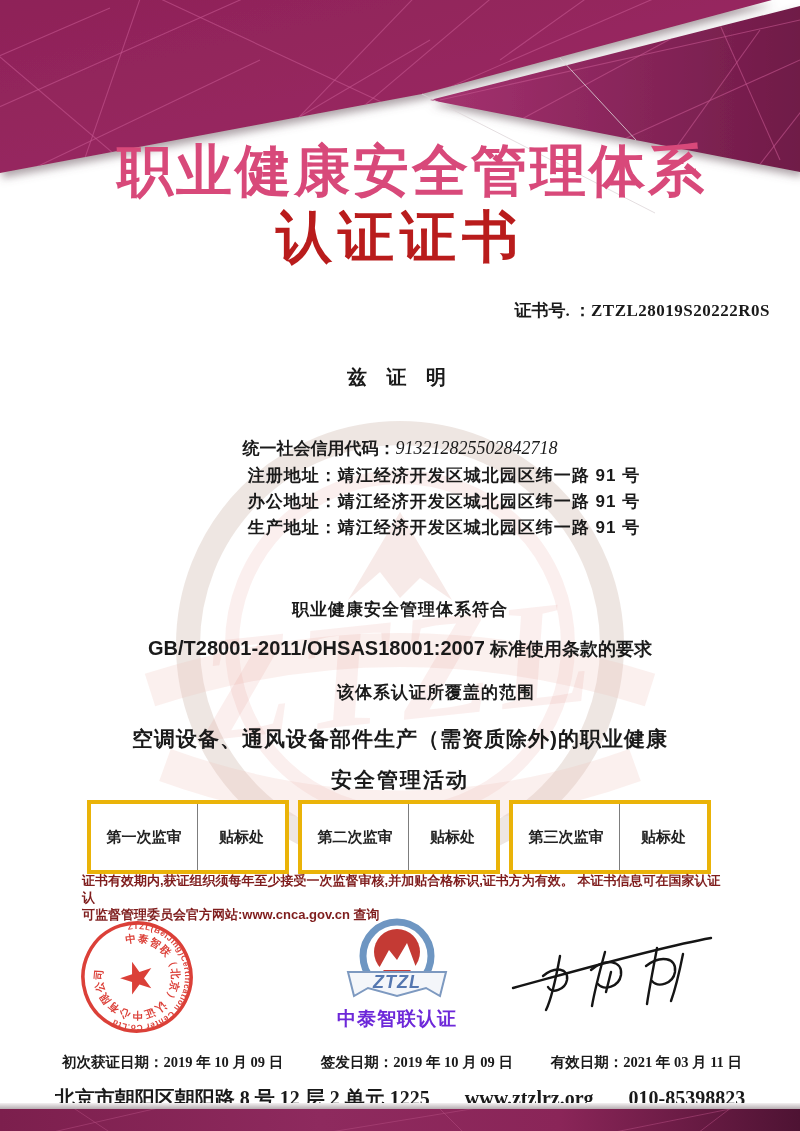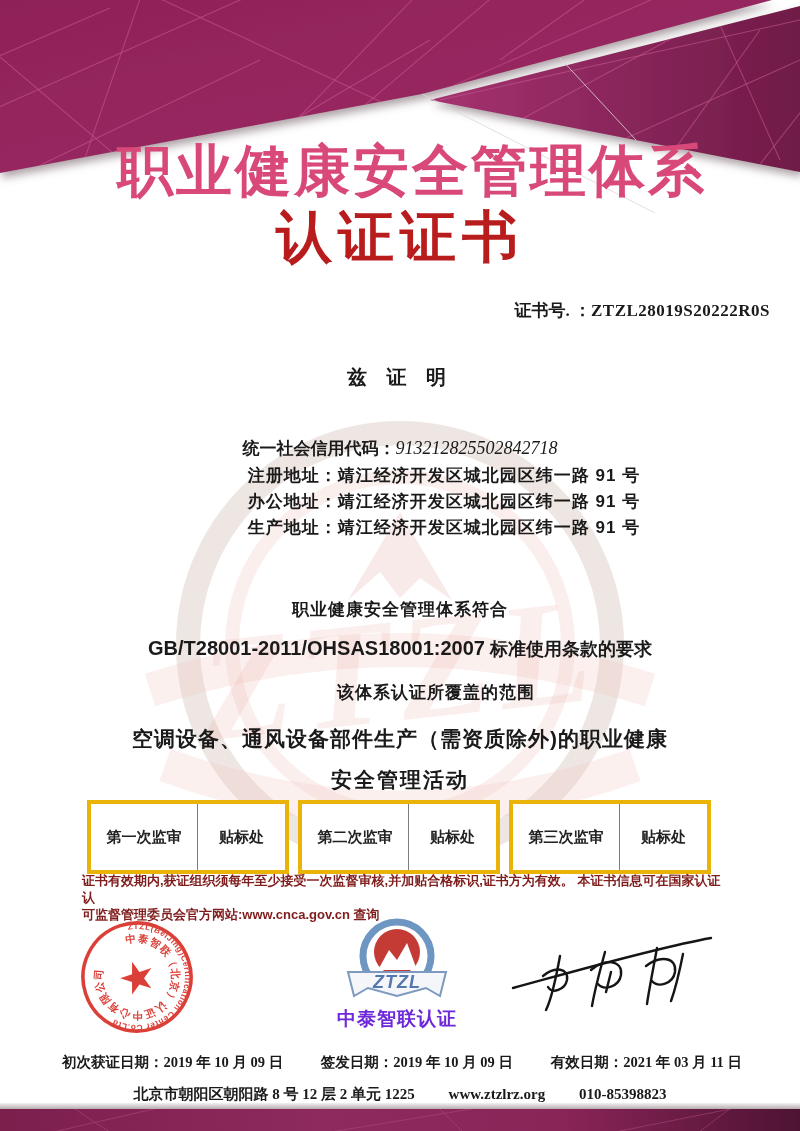--- a/index.html
+++ b/index.html
@@ -58,21 +58,21 @@
   
   .stamp{top:916px;left:76px;}
   .logo{top:914px;left:336px;width:122px;text-align:center;}
   .logo-caption{margin-top:-4px;font-size:19px;font-weight:800;color:#6d28d9;letter-spacing:1px;}
   .sig{top:924px;left:505px;}
 
   
   .dates{top:1053px;left:62px;right:58px;position:absolute;display:flex;
          justify-content:space-between;font-family:"Liberation Serif",serif;
          font-weight:700;font-size:14.5px;}
-  .addressline{top:1085px;font-family:"Liberation Serif",serif;font-weight:700;font-size:15px;}
+  .addressline{top:1085px;font-family:"Liberation Serif",serif;font-weight:700;font-size:20px;}
   .addressline span{margin:0 15px;}
   .band-shadow{top:1103px;left:0;width:800px;height:6px;
          background:linear-gradient(180deg,#f4f1f2 0%,#b6adb1 100%);}
   .band{top:1109px;left:0;width:800px;height:22px;
          background:linear-gradient(90deg,#7c1f4d 0%,#8e2a5e 40%,#8a2558 70%,#4e1333 100%);}
   .band svg{display:block;}
 
   .watermark{top:420px;left:80px;pointer-events:none;}
 </style>
 </head>

